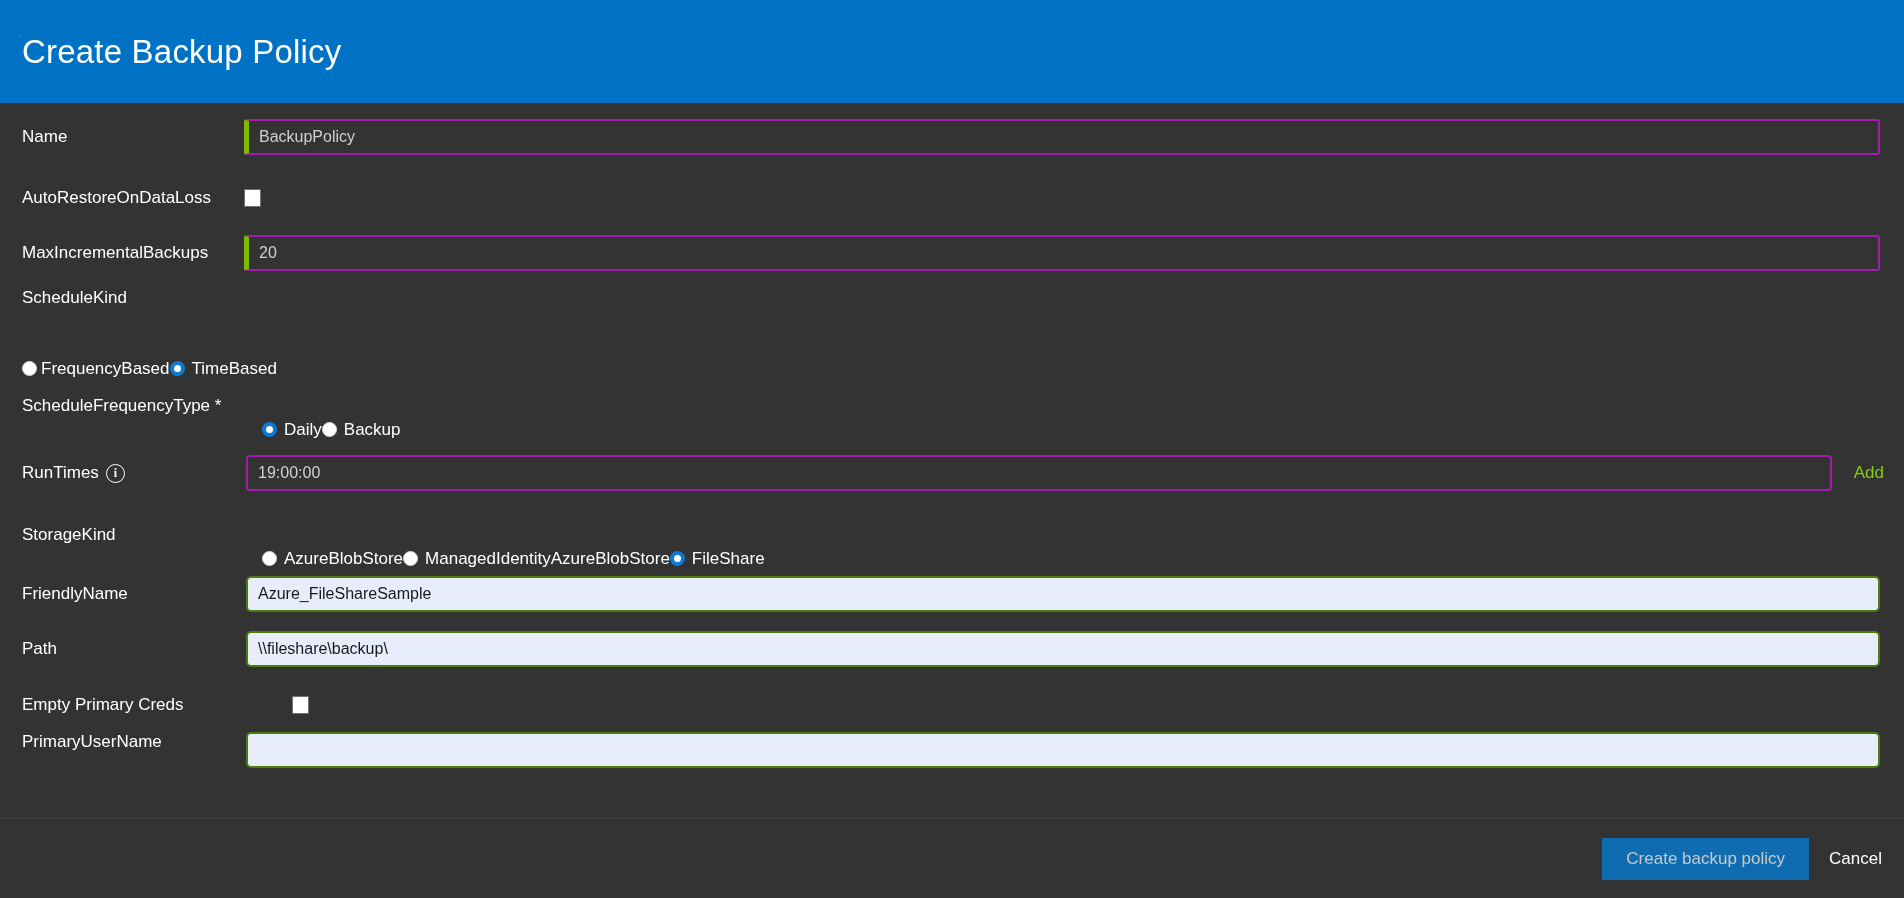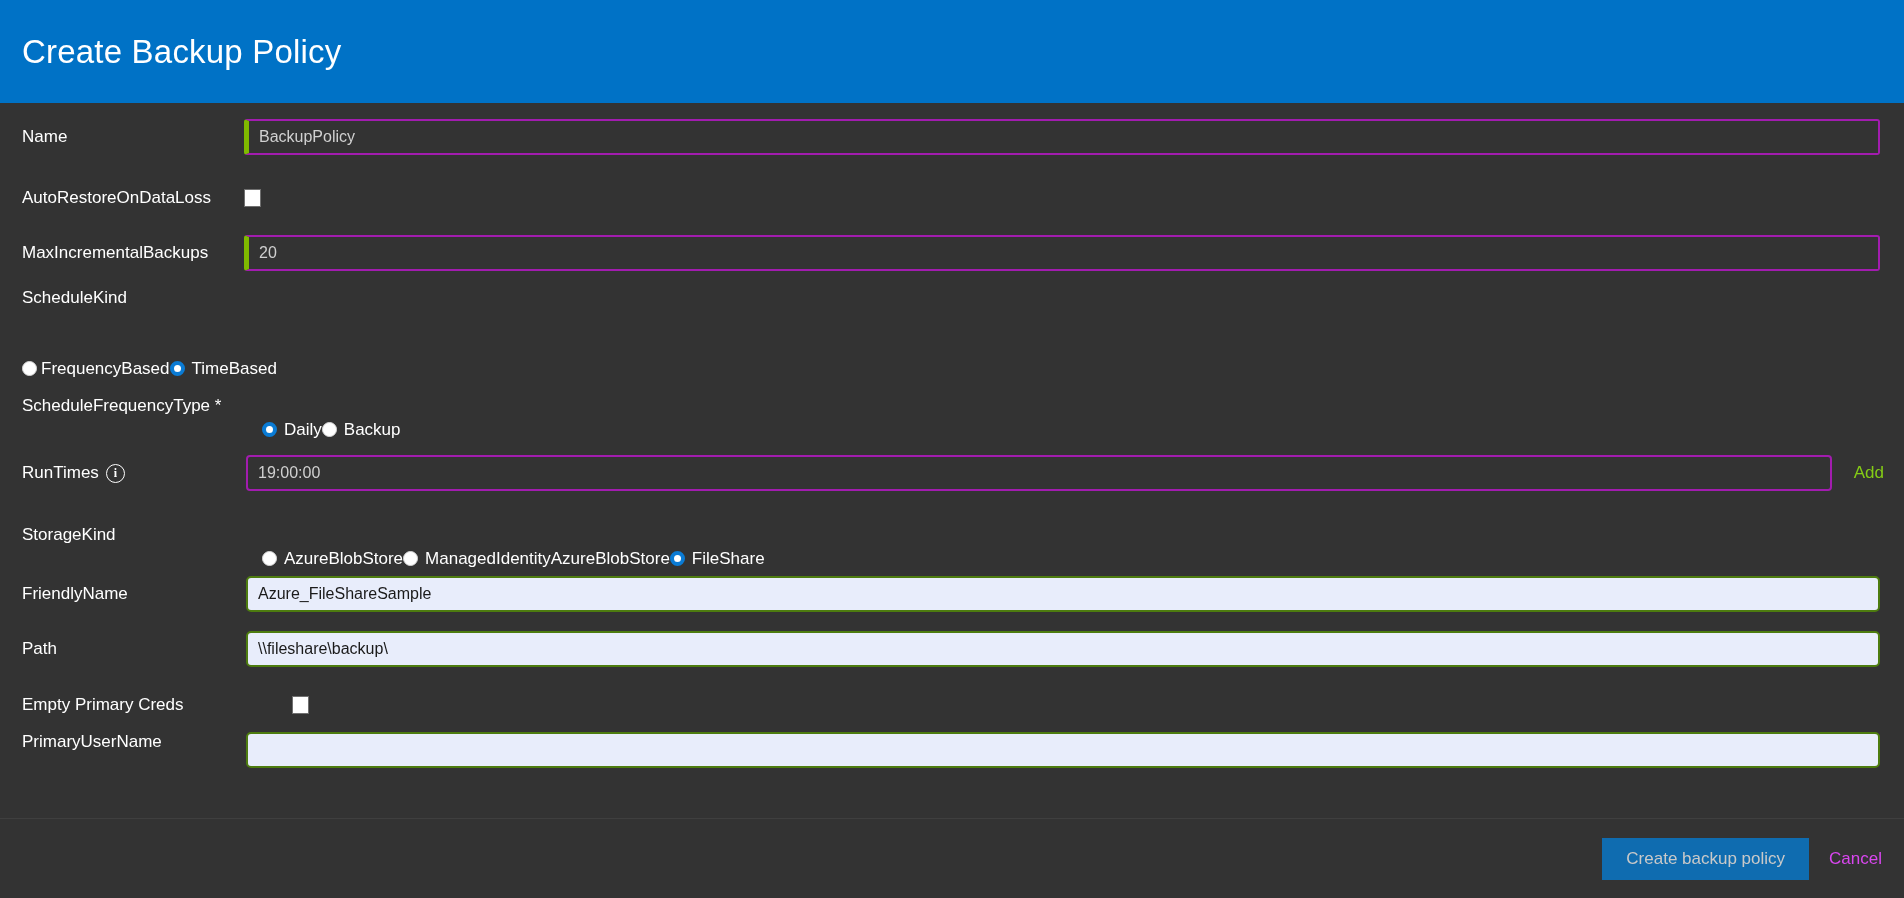--- a/index.html
+++ b/index.html
@@ -205,21 +205,21 @@
     font-size: 17px;
     font-family: "Liberation Sans", sans-serif;
     height: 42px;
     padding: 0 24px;
     cursor: pointer;
     border-radius: 0;
   }
   .cancel-btn {
     background: transparent;
     border: none;
-    color: #d946ef;
+    color: #ffffff;
     font-size: 17px;
     font-family: "Liberation Sans", sans-serif;
     height: 42px;
     padding: 0 12px 0 20px;
     cursor: pointer;
   }
 </style>
 </head>
 <body>
 

